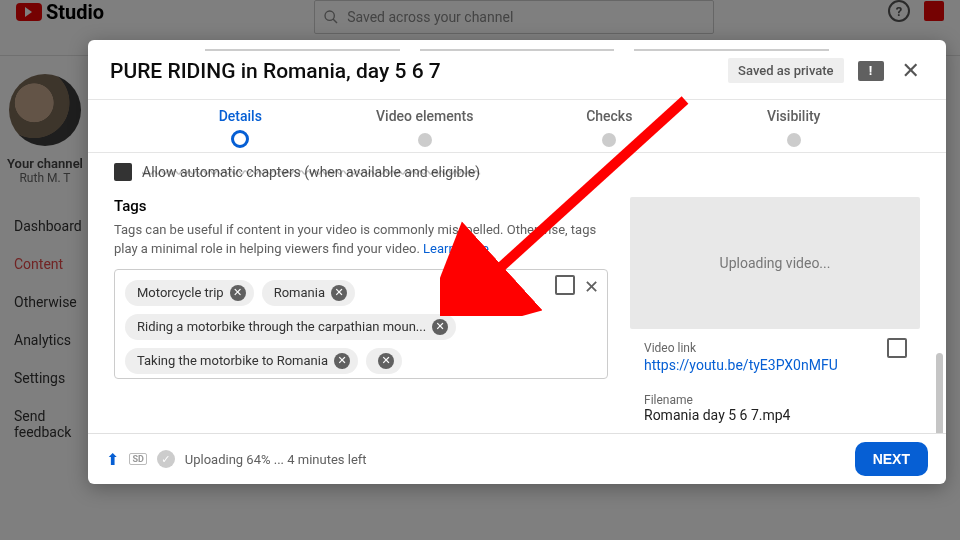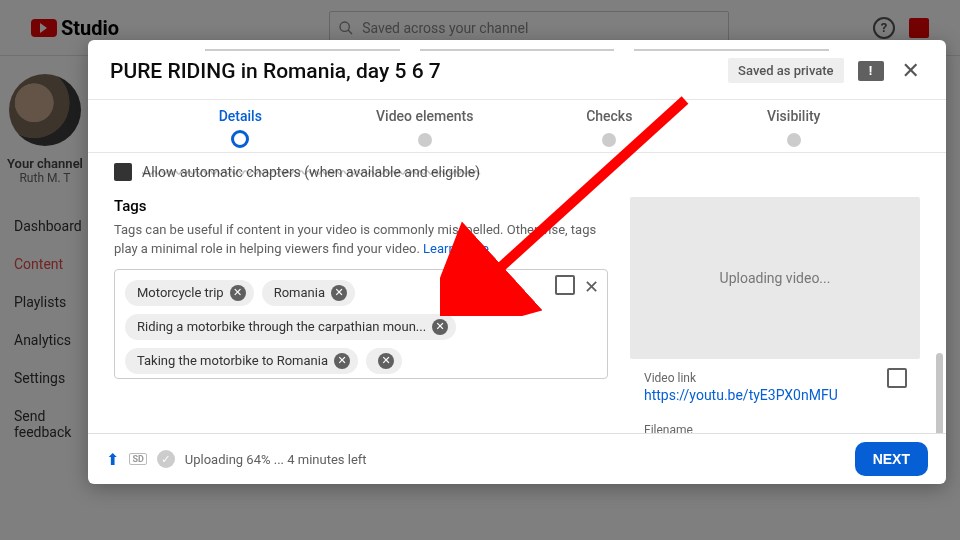--- a/index.html
+++ b/index.html
@@ -1,20 +1,20 @@
 <!DOCTYPE html>
 <html><head>
 <meta charset="utf-8">
 <style>
   * { box-sizing: border-box; margin: 0; padding: 0; }
   body { font-family: Roboto, Arial, sans-serif; width:960px; height:540px; overflow:hidden; position:relative; background:#fff; }
 
   
   .bg { position:absolute; inset:0; filter:grayscale(10%); }
-  .bg-top { height:56px; display:flex; align-items:center; padding:0 31px; border-bottom:1px solid #e0e0e0;}
+  .bg-top { height:56px; display:flex; align-items:flex-start; padding:0 16px; border-bottom:1px solid #e0e0e0;}
   .bg-logo { display:flex; align-items:center; gap:4px; font-weight:700; font-size:20px;}
   .bg-logo .play { width:26px; height:18px; background:#ff0000; border-radius:4px; position:relative;}
   .bg-logo .play::after { content:""; position:absolute; left:9px; top:4px; border-left:7px solid #fff; border-top:5px solid transparent; border-bottom:5px solid transparent;}
   .bg-search { margin-left:210px; width:400px; height:34px; border:1px solid #ccc; border-radius:2px; display:flex; align-items:center; color:#888; font-size:14px; padding-left:8px;}
   .bg-search svg { margin-right:8px; }
   .bg-top-right { margin-left:auto; display:flex; align-items:center; gap:14px; color:#555;}
   .bg-top-right .q { width:22px;height:22px;border:2px solid #555;border-radius:50%;display:flex;align-items:center;justify-content:center;font-size:13px;font-weight:700;}
   .bg-top-right .red { width:20px;height:20px;background:#ff0000;border-radius:2px;}
   .bg-side { position:absolute; left:0; top:56px; width:90px; bottom:0; padding-top:18px; text-align:center; font-size:13px; color:#444;}
   .bg-avatar { width:72px;height:72px;border-radius:50%;background: radial-gradient(circle at 35% 40%, #c9a98c 0 30%, #7d6a55 31% 55%, #3c3c3c 56% 100%); margin:0 auto 10px;}
@@ -55,21 +55,21 @@
   .sec-title { font-size:15px; font-weight:500; margin-bottom:6px;}
   .sec-desc { font-size:13px; color:#606060; line-height:1.45; margin-bottom:10px;}
   .learn { color:#065fd4;}
   .tag-box { border:1px solid #ccc; border-radius:4px; padding:10px 10px 4px; position:relative;}
   .tag-tools { position:absolute; right:8px; top:6px; display:flex; gap:10px; color:#606060; align-items:center;}
   .copy-ic { width:16px;height:16px;border:2px solid #606060;border-radius:2px; position:relative;}
   .copy-ic::before { content:""; position:absolute; width:16px;height:16px;border:2px solid #606060;border-radius:2px; left:-5px; top:-5px; background:#fff;}
   .tags { display:flex; flex-wrap:wrap; gap:8px;}
   .tag { background:#eee; border-radius:14px; padding:5px 8px 5px 12px; font-size:13px; color:#333; display:flex; align-items:center; gap:6px;}
   .tag .rm { width:16px;height:16px;border-radius:50%;background:#606060;color:#fff;display:flex;align-items:center;justify-content:center;font-size:11px;line-height:1;}
-  .thumb { width:100%; height:162px; background:#e8e8e8; display:flex; align-items:center; justify-content:center; color:#777; font-size:14px; border-radius:2px;}
+  .thumb { width:100%; height:132px; background:#e8e8e8; display:flex; align-items:center; justify-content:center; color:#777; font-size:14px; border-radius:2px;}
   .meta { padding:12px 14px 0;}
   .meta-lab { font-size:12px; color:#666;}
   .meta-link { color:#065fd4; font-size:14px; margin:2px 0 20px; display:block; word-break:break-all;}
   .meta-row { display:flex; align-items:flex-start;}
   .meta-copy { margin-left:auto; }
   .m-foot { border-top:1px solid #e0e0e0; display:flex; align-items:center; padding:8px 18px; font-size:13px; color:#606060;}
   .f-l { display:flex; align-items:center; gap:10px;}
   .up-ic { color:#065fd4; font-size:16px;}
   .sd { border:1px solid #bbb; border-radius:2px; padding:0 2px; font-size:9px; color:#999; font-weight:700;}
   .chk { width:18px;height:18px;border-radius:50%;background:#ccc;display:flex;align-items:center;justify-content:center;color:#fff;font-size:11px;}
@@ -99,21 +99,21 @@
       <span class="red"></span>
     </div>
   </div>
   <div class="bg-side">
     <div class="bg-avatar"></div>
     <div class="bg-channel">Your channel</div>
     <div class="bg-sub">Ruth M. T</div>
     <div class="bg-nav" id="bgnav">
         <div>Dashboard</div>
         <div class="active">Content</div>
-        <div>Playlists</div>
+        <div>Otherwise</div>
         <div>Analytics</div>
         <div>Settings</div>
         <div>Send feedback</div>
       </div>
   </div>
 </div>
 
 <div class="shade"></div>
 
 <div class="modal">

